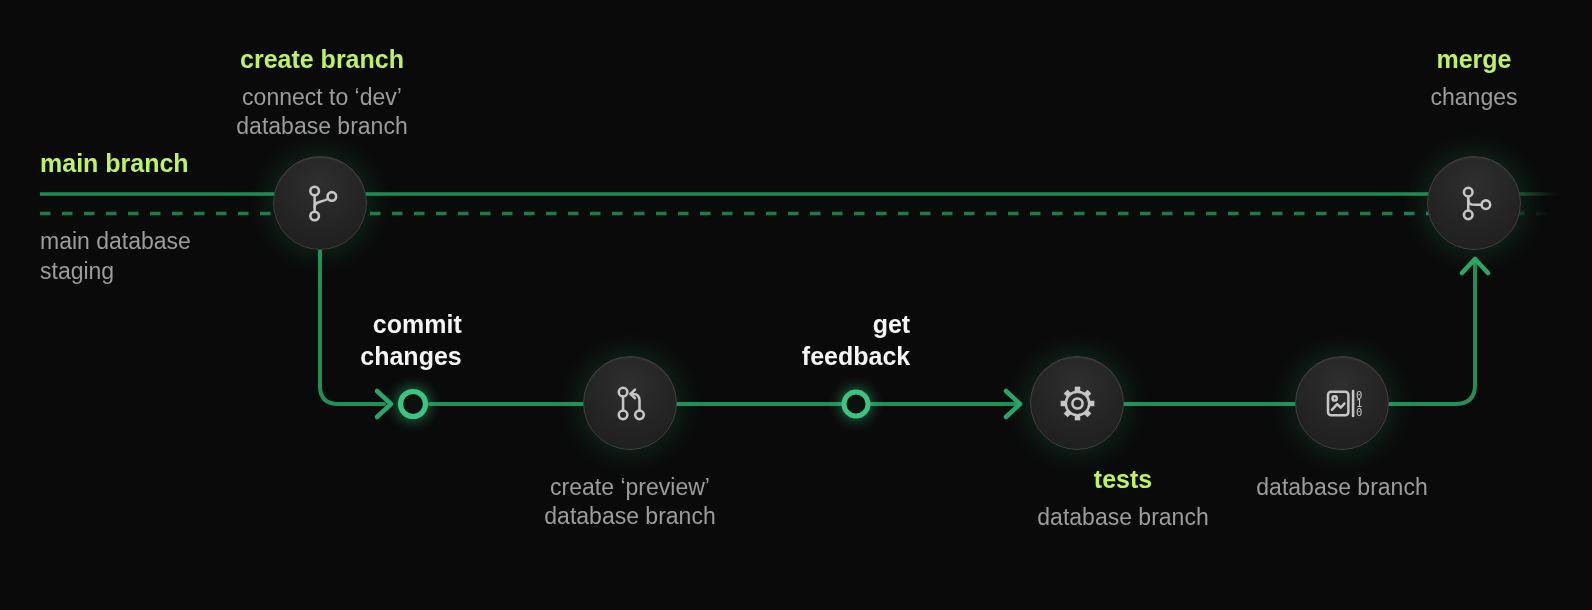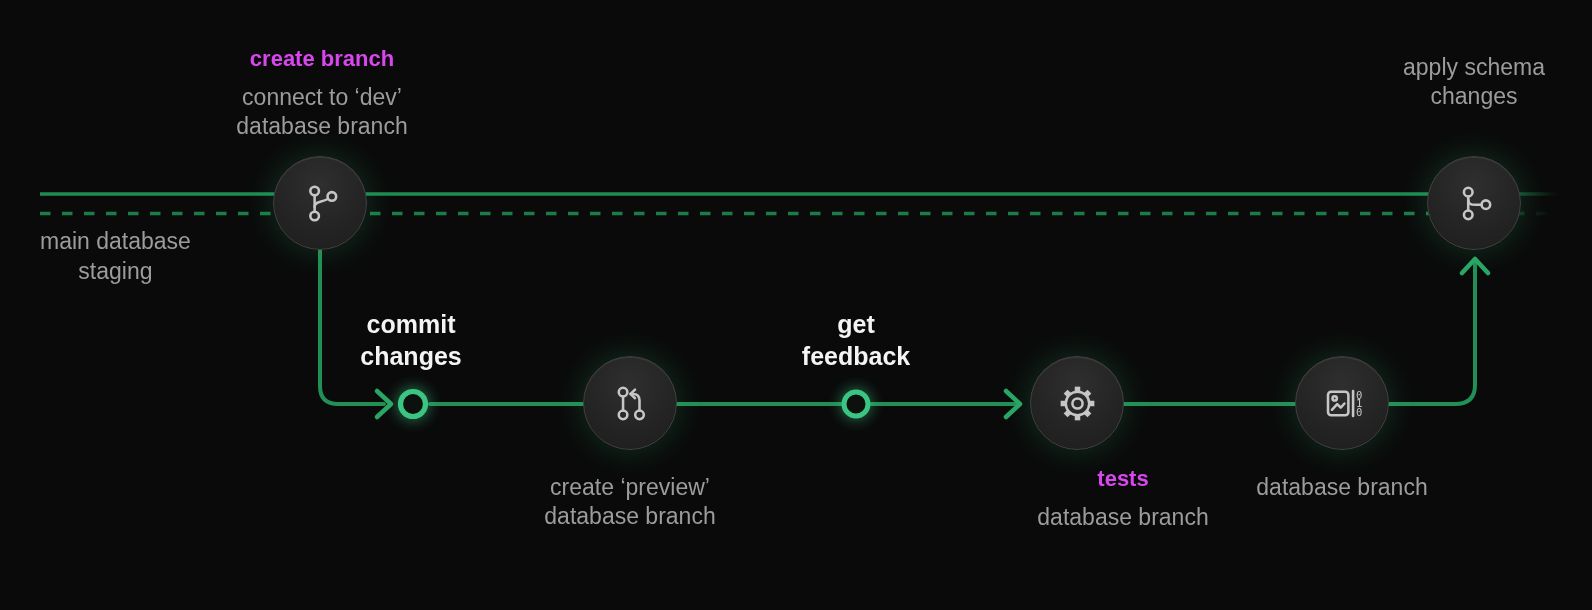--- a/index.html
+++ b/index.html
@@ -20,25 +20,25 @@
     box-sizing:border-box;
   }
   .node svg{
     width:47px;height:47px;fill:none;stroke:#c6c6c6;
     stroke-width:1.3;stroke-linecap:round;stroke-linejoin:round;
   }
   .node svg .tooth{stroke-width:2.8;stroke-linecap:butt;}
   .node svg text{stroke:none;fill:#c6c6c6;font-family:"DejaVu Sans Mono", monospace;font-size:5.4px;text-anchor:middle;}
   .lbl{position:absolute;transform:translateX(-50%);text-align:center;}
   .lbl-left{position:absolute;text-align:left;}
-  .t{font-size:22px;font-weight:700;color:#d946ef;line-height:30px;white-space:nowrap;}
-  .t2{font-size:25px;font-weight:700;color:#f4f4f4;line-height:32px;white-space:nowrap;}
+  .t{font-size:25px;font-weight:700;color:#bef264;line-height:30px;white-space:nowrap;}
+  .t2{font-size:25px;font-weight:700;color:#f4f4f4;line-height:32px;white-space:nowrap;text-align:right;}
   .subs{margin-top:9px;}
   .s{font-size:23px;color:#9c9c9c;line-height:29px;white-space:nowrap;}
-  .s0{font-size:23px;color:#9c9c9c;line-height:30px;white-space:nowrap;text-align:center;}
+  .s0{font-size:23px;color:#9c9c9c;line-height:30px;white-space:nowrap;}
 </style>
 </head>
 <body>
 
 <div class="stage">
 
   <svg class="lines-svg" width="1592" height="610" viewBox="0 0 1592 610">
     <defs>
       <linearGradient id="gMain" gradientUnits="userSpaceOnUse" x1="40" y1="0" x2="1558" y2="0">
         <stop offset="0" stop-color="#1f8b52"></stop>
@@ -136,20 +136,23 @@
   <div class="node" style="left:1427px;top:156px">
     <svg viewBox="0 0 24 24">
       <circle cx="8.8" cy="6.2" r="2.2"></circle>
       <circle cx="8.8" cy="17.8" r="2.2"></circle>
       <circle cx="17.8" cy="12.6" r="2.2"></circle>
       <path d="M8.8 8.4 L8.8 15.6"></path>
       <path d="M8.8 10 C8.8 12.6 10.8 12.6 12.4 12.6 L15.6 12.6"></path>
     </svg>
   </div>
 
+  <div class="lbl-left" style="left:40px;top:148px">
+    <div class="t">main branch</div>
+  </div>
 
   <div class="lbl-left" style="left:40px;top:226px">
     <div class="s0">main database</div>
     <div class="s0">staging</div>
   </div>
 
   <div class="lbl" style="left:322px;top:44px">
     <div class="t">create branch</div>
     <div class="subs">
       <div class="s">connect to ‘dev’</div>
@@ -181,19 +184,19 @@
     </div>
   </div>
 
   <div class="lbl" style="left:1342px;top:464px">
     <div class="subs">
       <div class="s">database branch</div>
     </div>
   </div>
 
   <div class="lbl" style="left:1474px;top:44px">
-    <div class="subs">
-      <div class="s">apply schema</div>
+    <div class="t">merge</div>
+    <div class="subs">
       <div class="s">changes</div>
     </div>
   </div>
 
 </div>
 
 </body></html>

